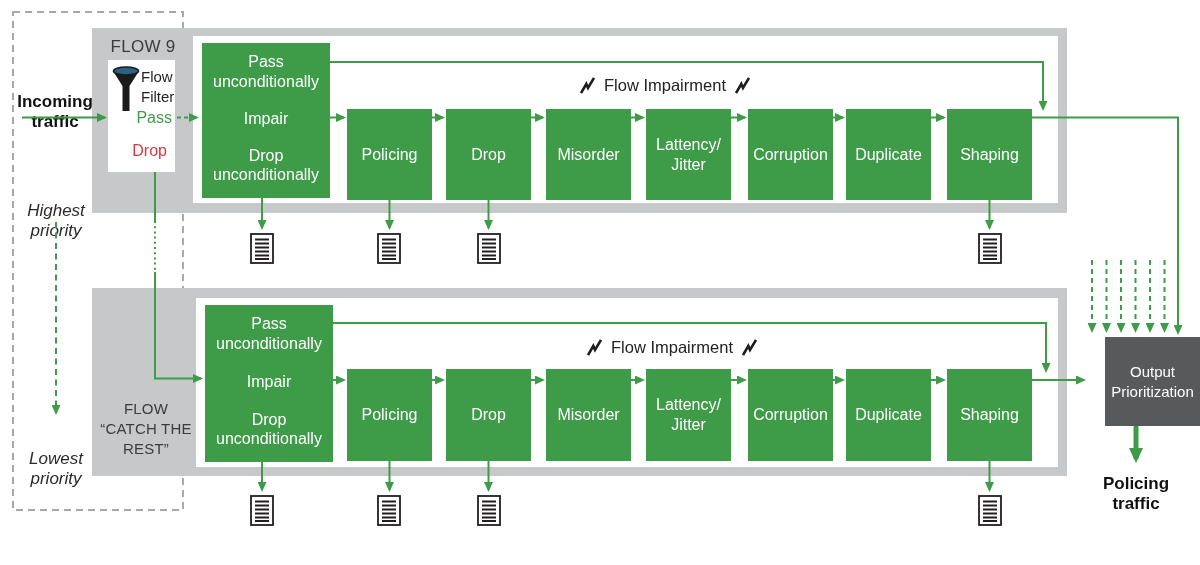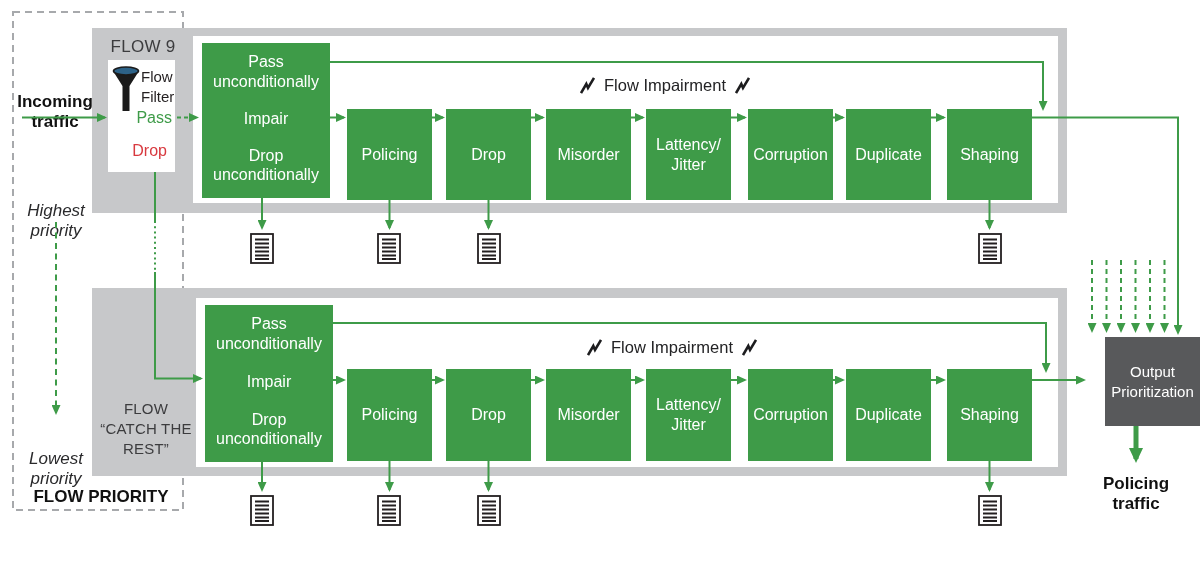--- a/index.html
+++ b/index.html
@@ -43,21 +43,20 @@
   </svg>
 
   <div class="content">
 
     <div class="abs boldlabel" style="left:4px;top:92px;width:102px;text-align:center;">Incoming
 traffic</div>
     <div class="abs itlabel" style="left:14px;top:181px;width:84px;">Highest
 priority</div>
     <div class="abs itlabel" style="left:14px;top:429px;width:84px;">Lowest
 priority</div>
-    <div class="abs boldlabel" style="left:22px;top:487px;width:158px;">FLOW PRIORITY</div>
 
     <div class="abs graybox" style="left:92px;top:28px;width:975px;height:185px;"></div>
     <div class="abs whiteinner" style="left:193px;top:36px;width:865px;height:167px;"></div>
     <div class="abs paneltitle" style="left:100px;top:37px;width:86px;">FLOW 9</div>
 
     <div class="abs filterbox" style="left:108px;top:60px;width:67px;height:112px;">
       <svg class="abs" style="left:4px;top:6px;" width="28" height="47" viewBox="0 0 28 47">
         <path d="M1,5 L27,5 L17.5,20 L17.5,45 L10.5,45 L10.5,20 Z" fill="#1b1b1b"></path>
         <ellipse cx="14" cy="5" rx="12.5" ry="4" fill="#2d6287" stroke="#1b1b1b" stroke-width="1.6"></ellipse>
       </svg>

